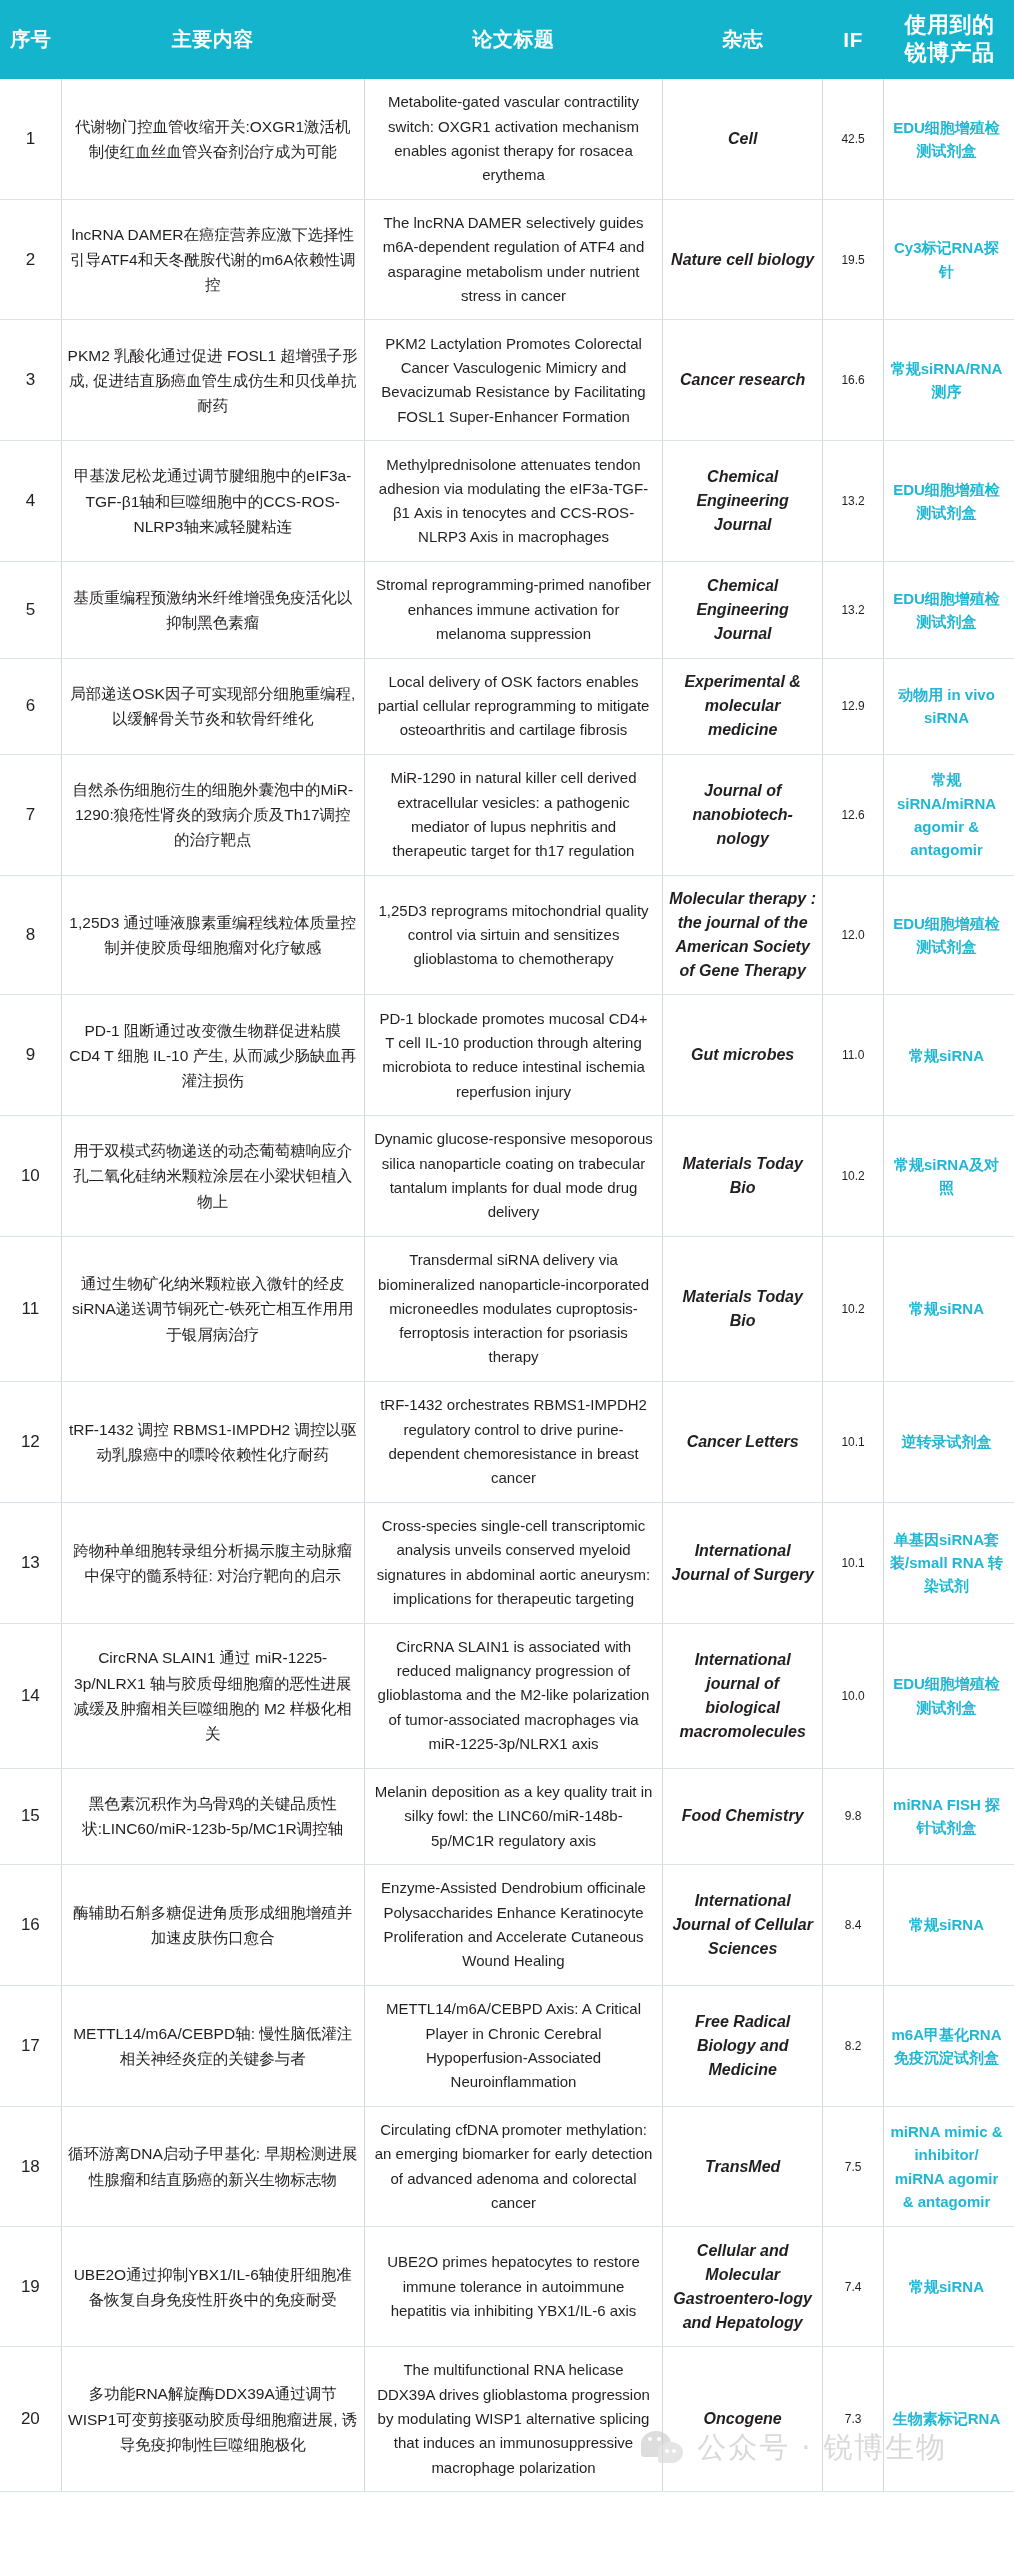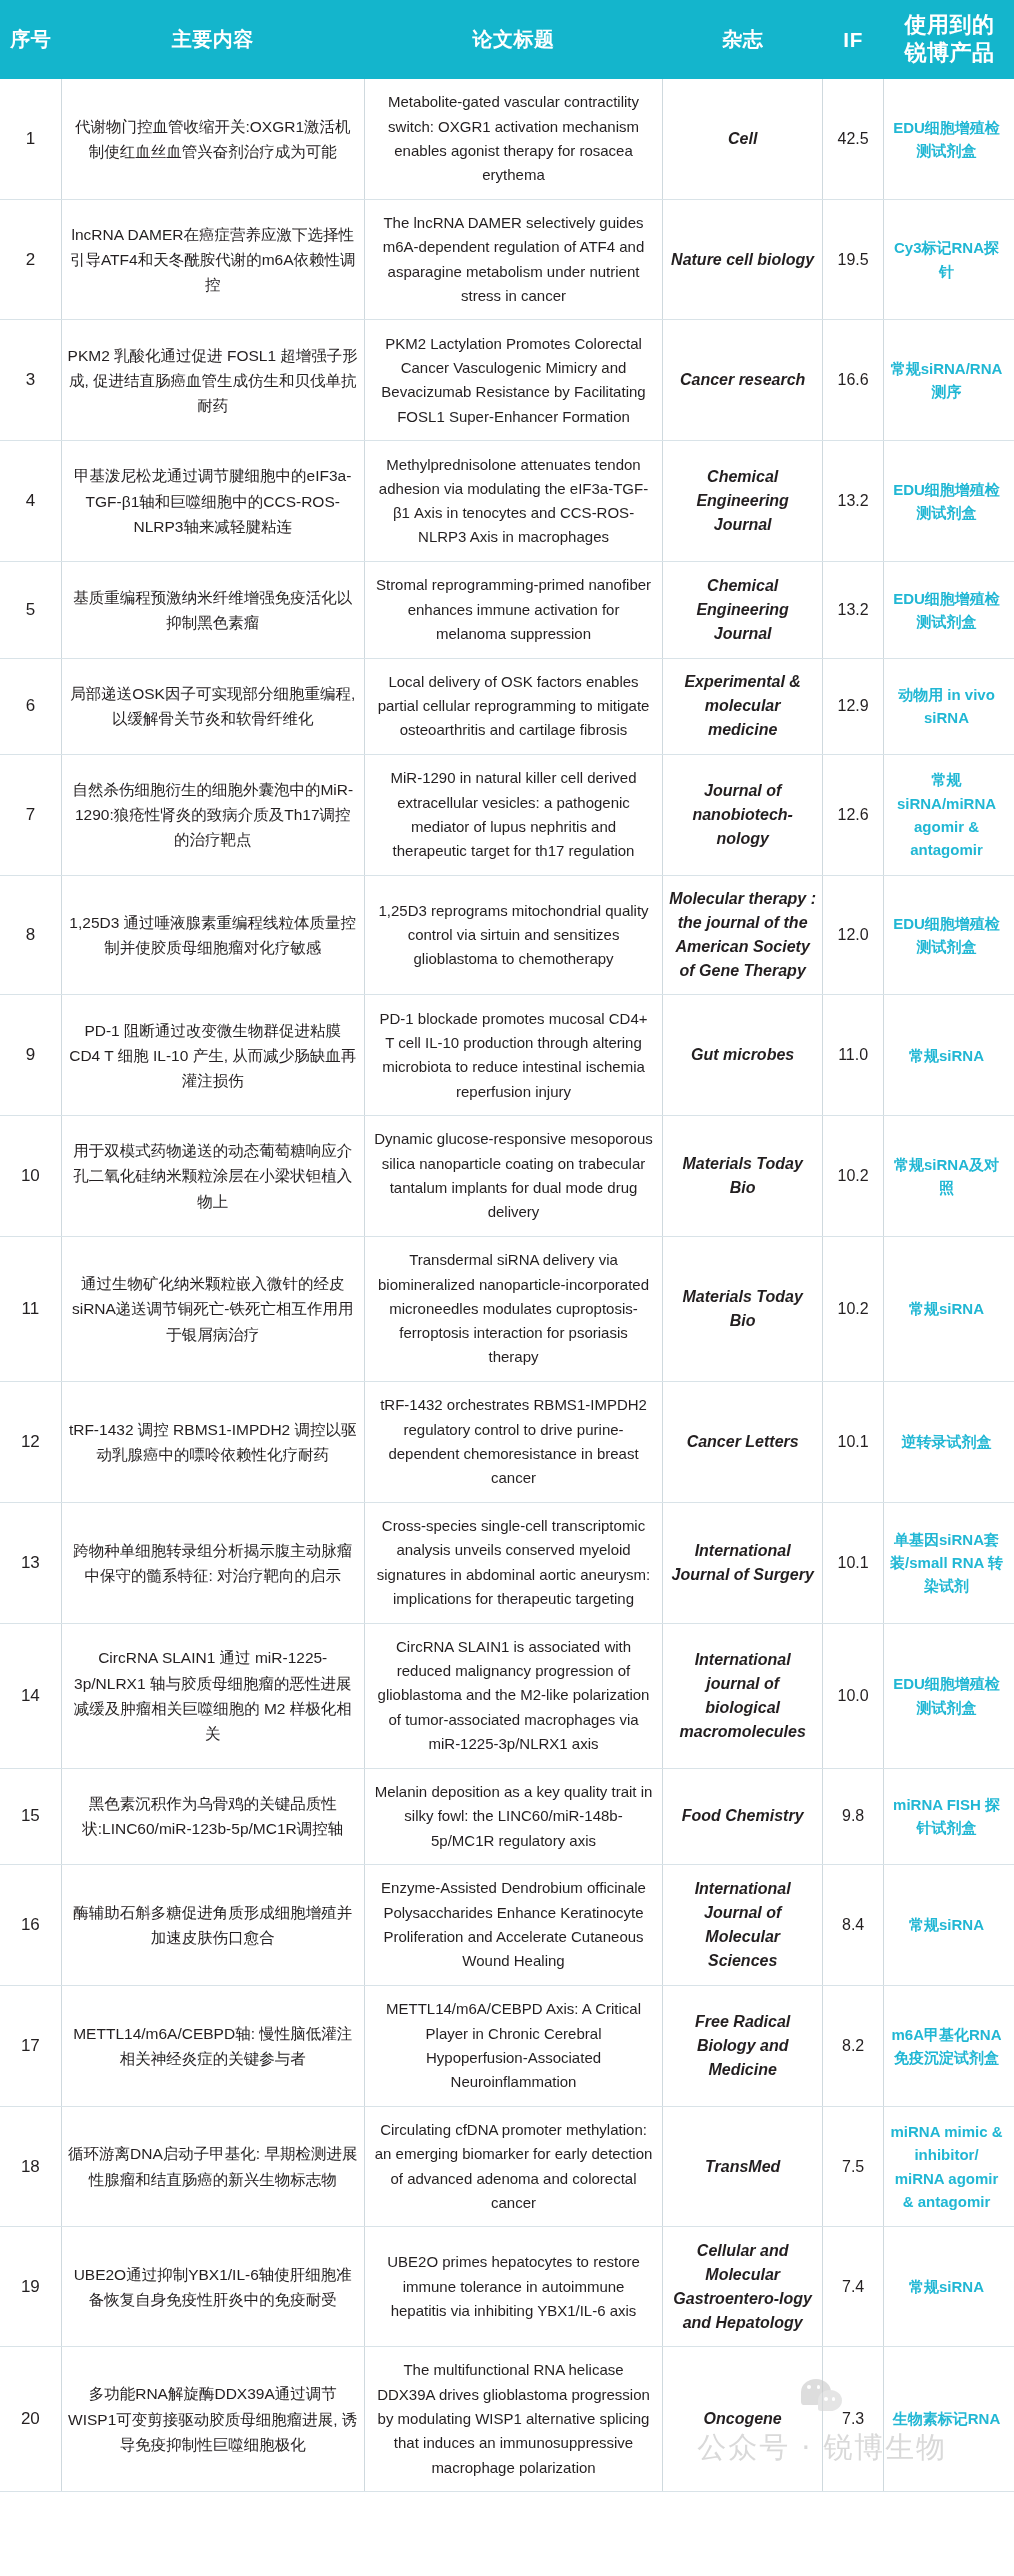--- a/index.html
+++ b/index.html
@@ -90,21 +90,21 @@
     padding-right: 9.4px;
   }
   td.cell-journal {
     font-size: 16px;
     line-height: 1.5;
     font-style: italic;
     font-weight: bold;
     color: #231f20;
   }
   td.cell-if {
-    font-size: 16px;
+    font-size: 12px;
     color: #231f20;
   }
   td.cell-product {
     font-size: 15px;
     line-height: 1.55;
     color: #21b7d4;
     font-weight: bold;
     padding-left: 3.8px;
     padding-right: 10px;
   }
@@ -117,21 +117,20 @@
   
   .watermark {
     position: absolute;
     right: 68px;
     bottom: 24.4px;
     display: flex;
     align-items: center;
     gap: 13px;
     opacity: 0.62;
     pointer-events: none;
-    flex-direction: column;
   }
   .wechat-badge {
     width: 43px;
     height: 38px;
     position: relative;
   }
   .wechat-badge .b1, .wechat-badge .b2 {
     position: absolute;
     background: #c9c9c9;
     border-radius: 50% 50% 50% 12%;
@@ -296,21 +295,21 @@
           <td class="cell-content">黑色素沉积作为乌骨鸡的关键品质性状:LINC60/miR-123b-5p/MC1R调控轴</td>
           <td class="cell-title">Melanin deposition as a key quality trait in silky fowl: the LINC60/miR-148b-5p/MC1R regulatory axis</td>
           <td class="cell-journal">Food Chemistry</td>
           <td class="cell-if">9.8</td>
           <td class="cell-product">miRNA FISH 探针试剂盒</td>
         </tr>
         <tr class="thick-top">
           <td class="cell-no">16</td>
           <td class="cell-content">酶辅助石斛多糖促进角质形成细胞增殖并加速皮肤伤口愈合</td>
           <td class="cell-title">Enzyme-Assisted Dendrobium officinale Polysaccharides Enhance Keratinocyte Proliferation and Accelerate Cutaneous Wound Healing</td>
-          <td class="cell-journal">International Journal of Molecular Sciences</td>
+          <td class="cell-journal">International Journal of Cellular Sciences</td>
           <td class="cell-if">8.4</td>
           <td class="cell-product">常规siRNA</td>
         </tr>
         <tr class="thick-top">
           <td class="cell-no">17</td>
           <td class="cell-content">METTL14/m6A/CEBPD轴: 慢性脑低灌注相关神经炎症的关键参与者</td>
           <td class="cell-title">METTL14/m6A/CEBPD Axis: A Critical Player in Chronic Cerebral Hypoperfusion-Associated Neuroinflammation</td>
           <td class="cell-journal">Free Radical Biology and Medicine</td>
           <td class="cell-if">8.2</td>
           <td class="cell-product">m6A甲基化RNA免疫沉淀试剂盒</td>

